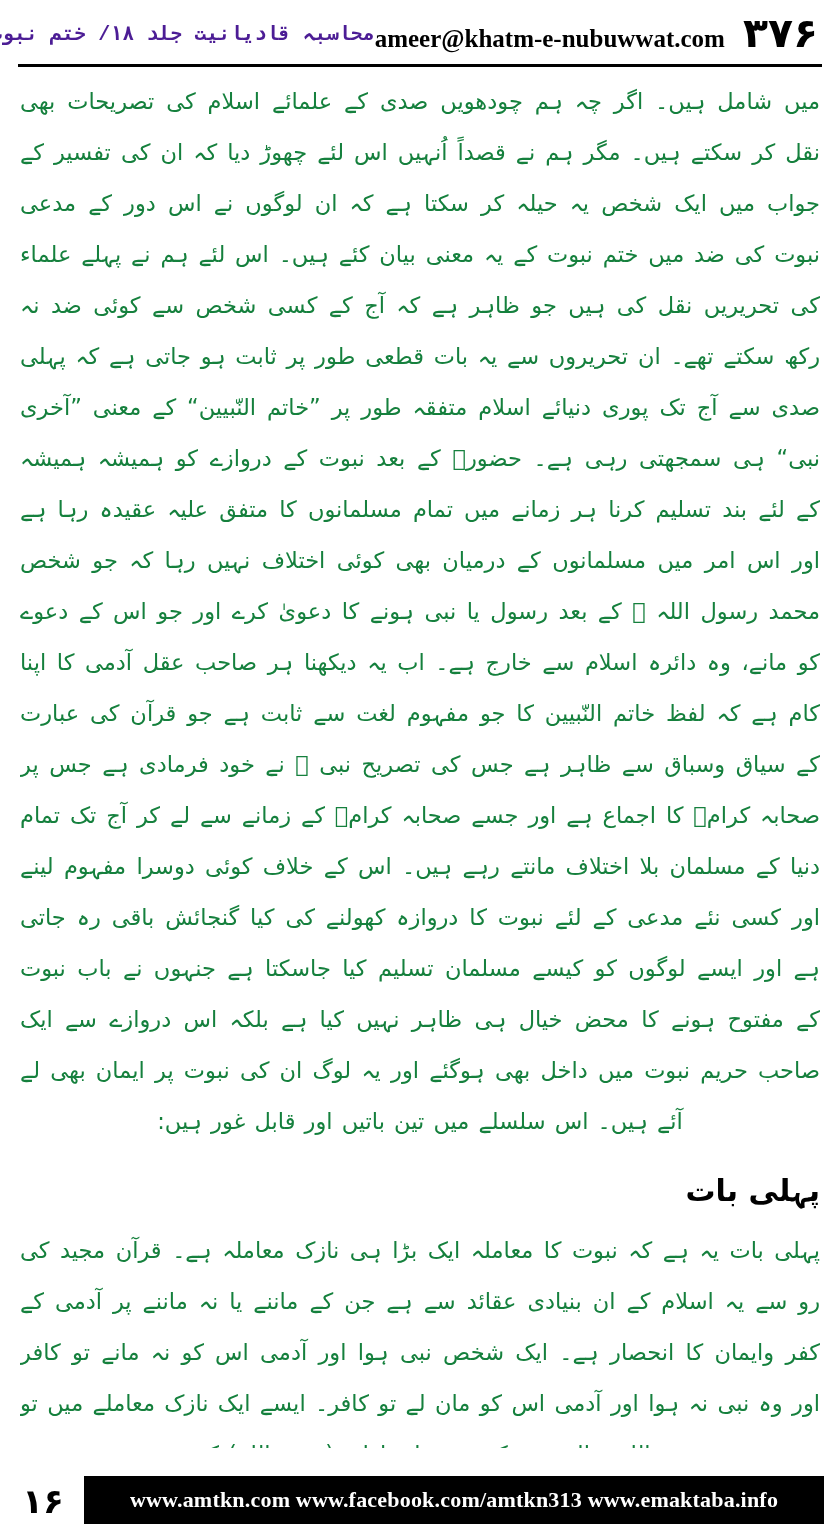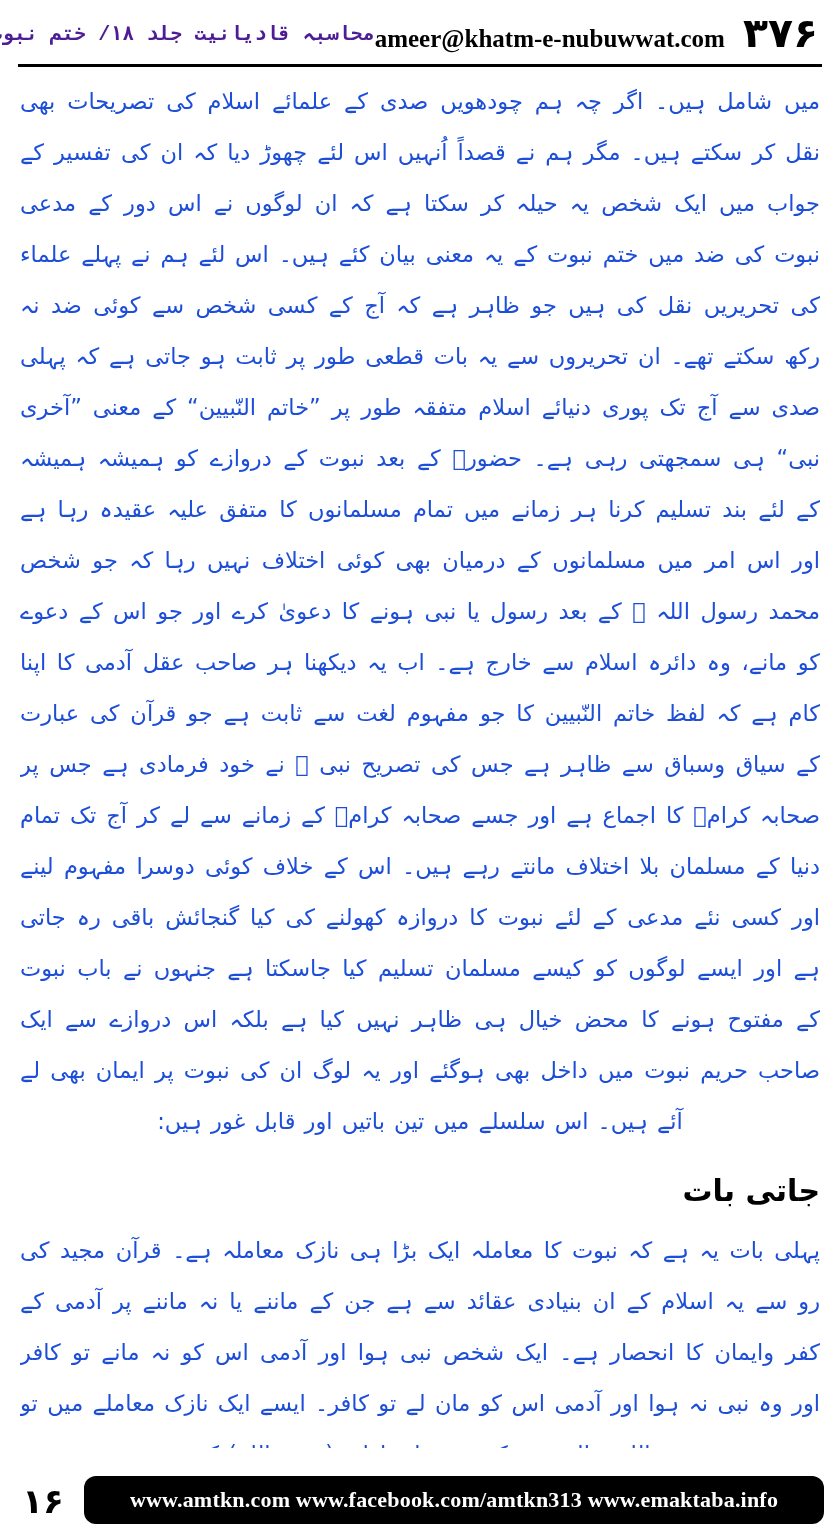--- a/index.html
+++ b/index.html
@@ -74,21 +74,21 @@
     top: 76px;
     left: 20px;
     right: 20px;
     bottom: 92px;
     overflow: hidden;
   }
   .para {
     font-family: "DejaVu Sans", sans-serif;
     font-size: 22.5px;
     line-height: 51px;
-    color: #1d4ed8;
+    color: #15803d;
     text-align: justify;
     text-align-last: center;
     margin: 0 0 2px 0;
     word-spacing: 2px;
   }
   .para.first-para {
     text-align-last: center;
   }
   .heading {
     font-family: "DejaVu Sans", sans-serif;
@@ -119,21 +119,20 @@
     background: #000;
     color: #ffffff;
     display: flex;
     align-items: center;
     justify-content: center;
     font-family: "Liberation Serif", serif;
     font-weight: bold;
     font-size: 22px;
     letter-spacing: 0.2px;
     margin: 14px 16px 16px 0;
-    border-radius: 12px;
   }
   .footer-pageno {
     width: 84px;
     display: flex;
     align-items: center;
     justify-content: center;
     font-family: "DejaVu Sans", sans-serif;
     font-size: 34px;
     font-weight: bold;
     color: #000;
@@ -151,21 +150,21 @@
       <span class="header-email">ameer@khatm-e-nubuwwat.com</span>
       <span class="header-pageno">۳۷۶</span>
     </div>
     <div class="header-right">محاسبہ قادیانیت جلد ۱۸/ ختم نبوت</div>
   </div>
 
   <div class="rule"></div>
 
   <div class="body">
     <p class="para first-para">میں شامل ہیں۔ اگر چہ ہم چودھویں صدی کے علمائے اسلام کی تصریحات بھی نقل کر سکتے ہیں۔ مگر ہم نے قصداً اُنہیں اس لئے چھوڑ دیا کہ ان کی تفسیر کے جواب میں ایک شخص یہ حیلہ کر سکتا ہے کہ ان لوگوں نے اس دور کے مدعی نبوت کی ضد میں ختم نبوت کے یہ معنی بیان کئے ہیں۔ اس لئے ہم نے پہلے علماء کی تحریریں نقل کی ہیں جو ظاہر ہے کہ آج کے کسی شخص سے کوئی ضد نہ رکھ سکتے تھے۔ ان تحریروں سے یہ بات قطعی طور پر ثابت ہو جاتی ہے کہ پہلی صدی سے آج تک پوری دنیائے اسلام متفقہ طور پر ”خاتم النّبیین“ کے معنی ”آخری نبی“ ہی سمجھتی رہی ہے۔ حضورﷺ کے بعد نبوت کے دروازے کو ہمیشہ ہمیشہ کے لئے بند تسلیم کرنا ہر زمانے میں تمام مسلمانوں کا متفق علیہ عقیدہ رہا ہے اور اس امر میں مسلمانوں کے درمیان بھی کوئی اختلاف نہیں رہا کہ جو شخص محمد رسول اللہ ﷺ کے بعد رسول یا نبی ہونے کا دعویٰ کرے اور جو اس کے دعوے کو مانے، وہ دائرہ اسلام سے خارج ہے۔ اب یہ دیکھنا ہر صاحب عقل آدمی کا اپنا کام ہے کہ لفظ خاتم النّبیین کا جو مفہوم لغت سے ثابت ہے جو قرآن کی عبارت کے سیاق وسباق سے ظاہر ہے جس کی تصریح نبی ﷺ نے خود فرمادی ہے جس پر صحابہ کرامؓ کا اجماع ہے اور جسے صحابہ کرامؓ کے زمانے سے لے کر آج تک تمام دنیا کے مسلمان بلا اختلاف مانتے رہے ہیں۔ اس کے خلاف کوئی دوسرا مفہوم لینے اور کسی نئے مدعی کے لئے نبوت کا دروازہ کھولنے کی کیا گنجائش باقی رہ جاتی ہے اور ایسے لوگوں کو کیسے مسلمان تسلیم کیا جاسکتا ہے جنہوں نے باب نبوت کے مفتوح ہونے کا محض خیال ہی ظاہر نہیں کیا ہے بلکہ اس دروازے سے ایک صاحب حریم نبوت میں داخل بھی ہوگئے اور یہ لوگ ان کی نبوت پر ایمان بھی لے آئے ہیں۔ اس سلسلے میں تین باتیں اور قابل غور ہیں:</p>
-    <h2 class="heading">جاتی بات</h2>
+    <h2 class="heading">پہلی بات</h2>
     <p class="para second">پہلی بات یہ ہے کہ نبوت کا معاملہ ایک بڑا ہی نازک معاملہ ہے۔ قرآن مجید کی رو سے یہ اسلام کے ان بنیادی عقائد سے ہے جن کے ماننے یا نہ ماننے پر آدمی کے کفر وایمان کا انحصار ہے۔ ایک شخص نبی ہوا اور آدمی اس کو نہ مانے تو کافر اور وہ نبی نہ ہوا اور آدمی اس کو مان لے تو کافر۔ ایسے ایک نازک معاملے میں تو اللہ تعالیٰ سے کسی بے احتیاطی (نعوذ باللہ) کی</p>
   </div>
 
   <div class="footer">
     <div class="footer-pageno">۱۶</div>
     <div class="footer-bar">www.amtkn.com  www.facebook.com/amtkn313  www.emaktaba.info</div>
   </div>
 
 </div>
 

